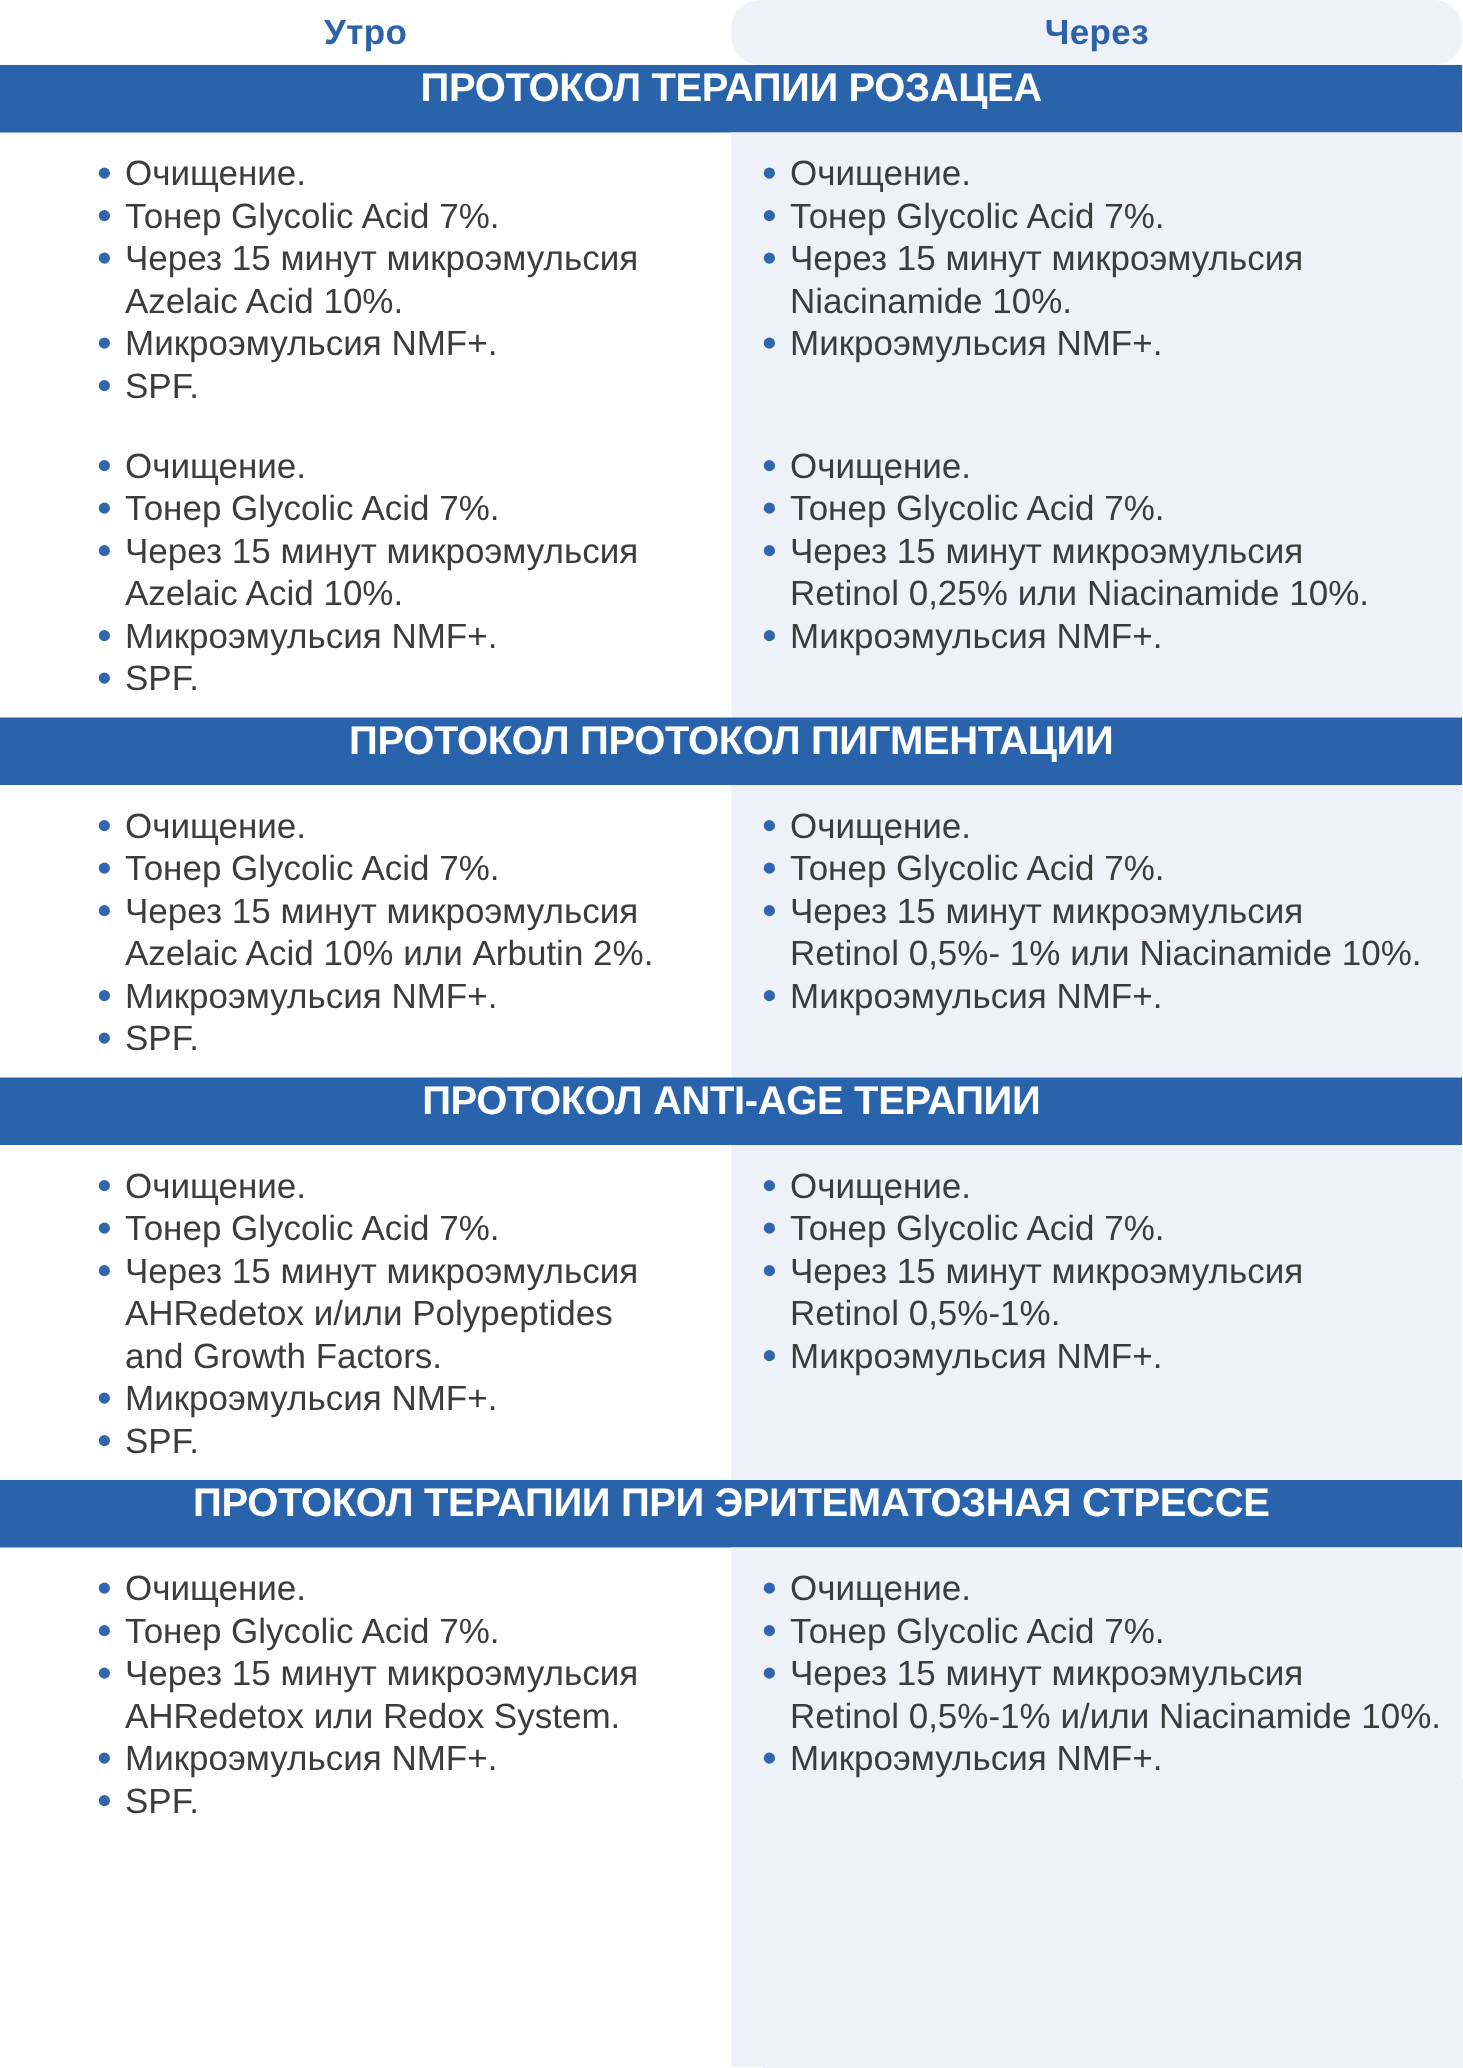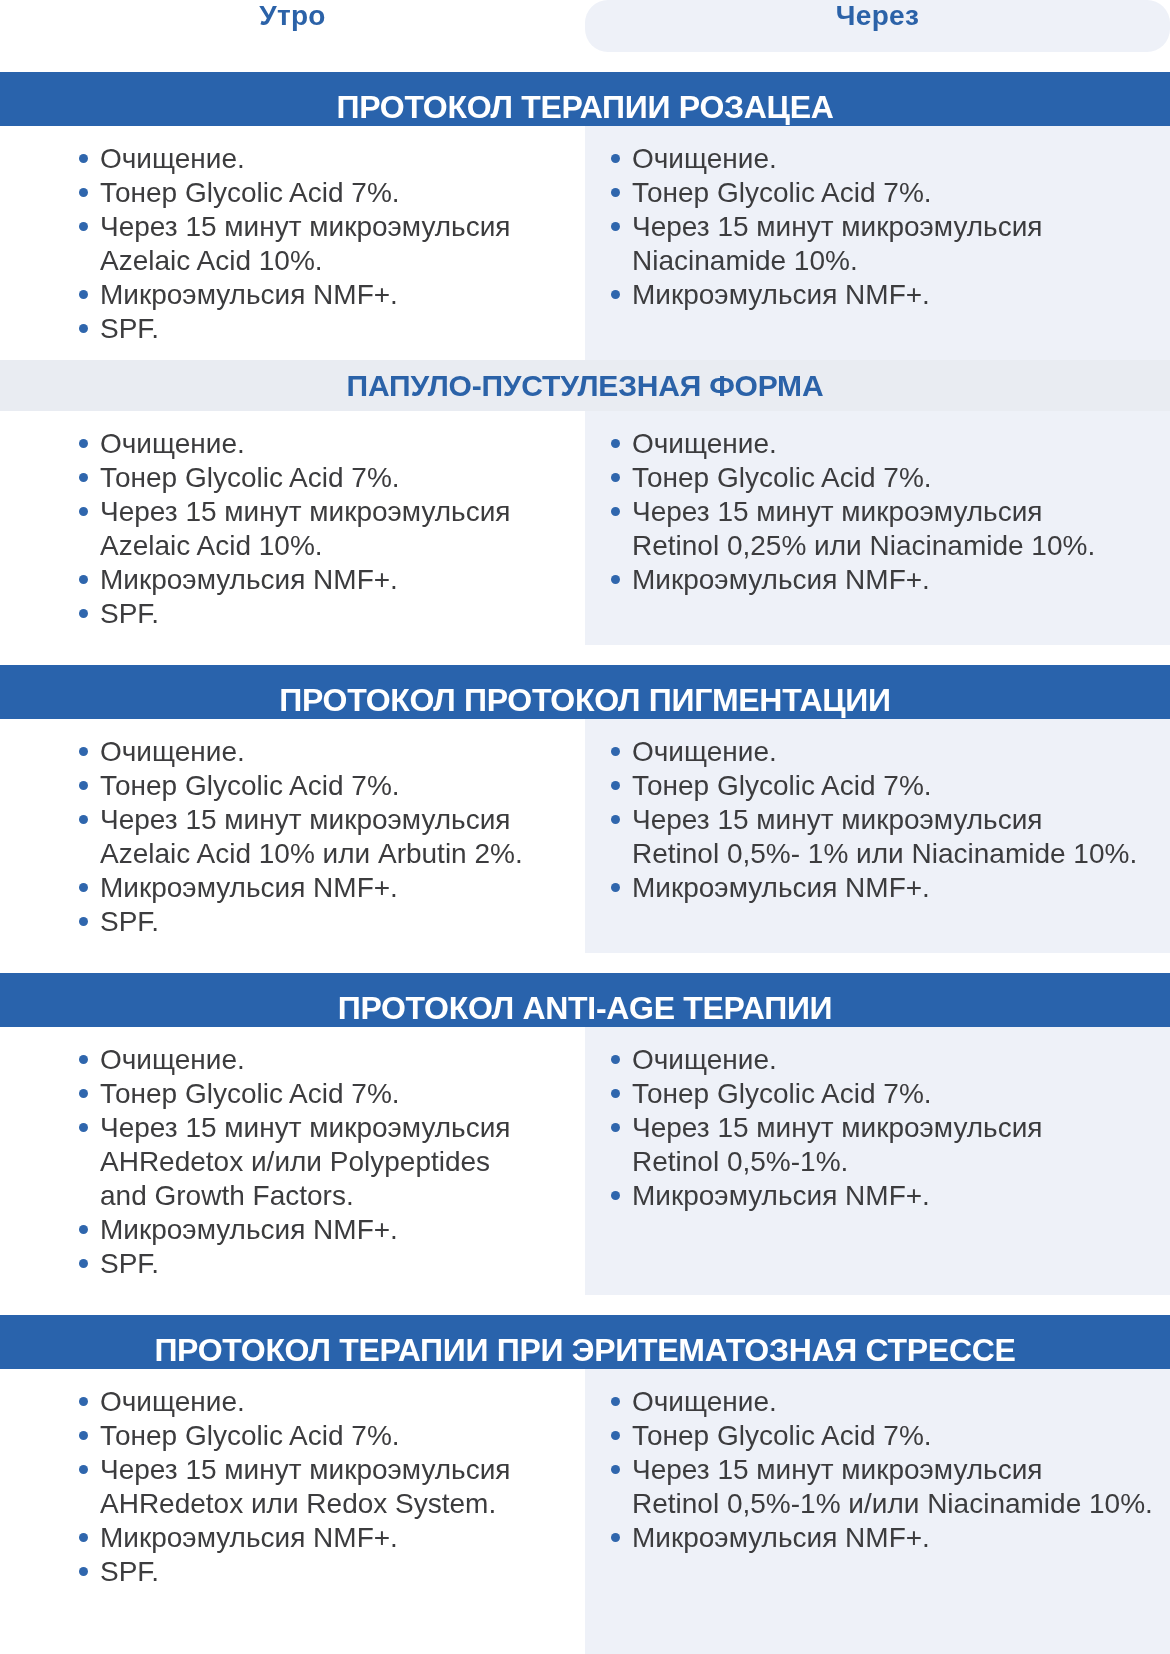--- a/index.html
+++ b/index.html
@@ -13,40 +13,39 @@
     background: #ffffff;
     font-family: "Liberation Sans", sans-serif;
   }
 
   .row.split { display: flex; flex: 0 0 auto; }
   .cell { width: 50%; box-sizing: border-box; }
   .cell.evening { background: var(--evening_bg, #eef1f8); }
 
   
   .colhead-row { height: 52px; }
-  .colhead-row .cell { display: flex; align-items: flex-start; justify-content: center; border-radius: 23px; }
+  .colhead-row .cell { display: flex; align-items: center; justify-content: center; border-radius: 23px; }
   .colhead {
     color: var(--heading_blue, #2b62a8);
     font-weight: bold;
     font-size: 28px;
     letter-spacing: 0.3px;
   }
 
   
   .bar {
     flex: 0 0 auto;
     height: 54px;
     background: var(--bar_bg, #2963ac);
     color: var(--bar_text, #ffffff);
-    display: flex; align-items: flex-end; justify-content: center;
+    display: flex; align-items: flex-start; justify-content: center;
     font-weight: bold;
     font-size: 32px;
     letter-spacing: -0.3px;
     white-space: nowrap;
-    margin-top: 20px;
   }
 
   
   .band {
     flex: 0 0 auto;
     height: 51px;
     background: var(--band_bg, #e9ecf2);
     color: var(--heading_blue, #2b62a8);
     display: flex; align-items: center; justify-content: center;
     font-weight: bold;
@@ -117,23 +116,20 @@
       <ul class="steps">
           <li class="step">Очищение.</li>
           <li class="step">Тонер Glycolic Acid 7%.</li>
           <li class="step">Через 15 минут микроэмульсия
 Niacinamide 10%.</li>
           <li class="step">Микроэмульсия NMF+.</li>
         </ul>
     </div>
   </div>
 
-  <div class="band">
-    <span>ПАПУЛО-ПУСТУЛЕЗНАЯ ФОРМА</span>
-  </div>
 
   <div class="row split content">
     <div class="cell morning">
       <ul class="steps">
           <li class="step">Очищение.</li>
           <li class="step">Тонер Glycolic Acid 7%.</li>
           <li class="step">Через 15 минут микроэмульсия
 Azelaic Acid 10%.</li>
           <li class="step">Микроэмульсия NMF+.</li>
           <li class="step">SPF.</li>

